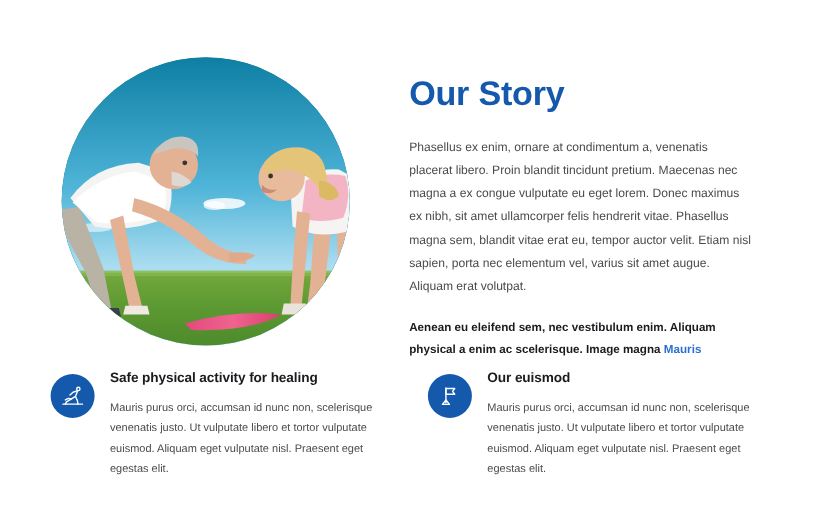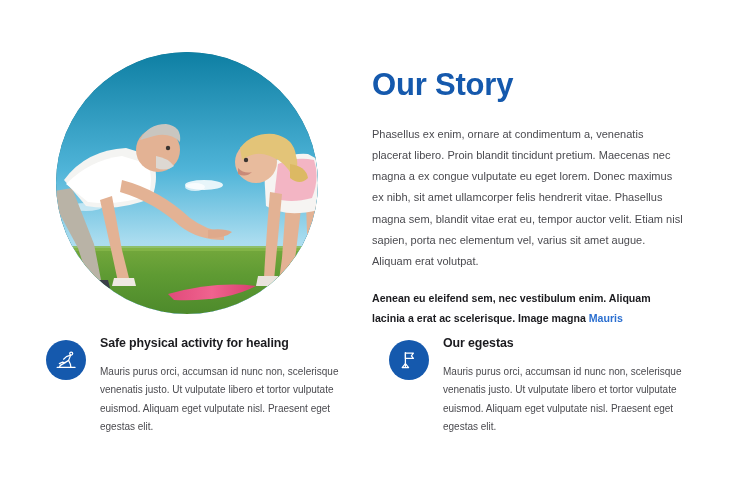--- a/index.html
+++ b/index.html
@@ -203,21 +203,21 @@
           <path d="M182 116 Q188 122 196 120 Q190 126 182 122 Z" fill="#c98a78"></path>
         </g>
       </g>
     </svg>
   </div>
 
   <div class="story">
     <h1 class="story-title">Our Story</h1>
     <p class="story-body">Phasellus ex enim, ornare at condimentum a, venenatis placerat libero. Proin blandit tincidunt pretium. Maecenas nec magna a ex congue vulputate eu eget lorem. Donec maximus ex nibh, sit amet ullamcorper felis hendrerit vitae. Phasellus magna sem, blandit vitae erat eu, tempor auctor velit. Etiam nisl sapien, porta nec elementum vel, varius sit amet augue. Aliquam erat volutpat.</p>
     <p class="story-bold">
-      <span>Aenean eu eleifend sem, nec vestibulum enim. Aliquam lacinia a erat ac scelerisque.</span>
+      <span>Aenean eu eleifend sem, nec vestibulum enim. Aliquam physical a enim ac scelerisque.</span>
       <span>Image magna</span>
       <a class="story-link" href="#">Mauris</a>
     </p>
   </div>
 
   <div class="features">
 
     <div class="feature feature-left">
       <div class="feature-icon">
         <svg width="24" height="24" viewBox="0 0 24 24" fill="none" stroke="#ffffff" stroke-width="1.25" stroke-linecap="round" stroke-linejoin="round">
@@ -239,19 +239,19 @@
 
     <div class="feature feature-right">
       <div class="feature-icon">
         <svg width="24" height="24" viewBox="0 0 24 24" fill="none" stroke="#ffffff" stroke-width="1.25" stroke-linecap="round" stroke-linejoin="round">
           <path d="M8.4 4.6 L8.4 18.4"></path>
           <path d="M8.4 5.2 L16.4 5.2 L14.4 7.8 L16.4 10.4 L8.4 10.4 Z"></path>
           <path d="M5.2 19.6 L11.6 19.6 L8.4 15.6 Z"></path>
         </svg>
       </div>
       <div class="feature-text">
-        <h2 class="feature-title">Our egestas</h2>
+        <h2 class="feature-title">Our euismod</h2>
         <p class="feature-body">Mauris purus orci, accumsan id nunc non, scelerisque venenatis justo. Ut vulputate libero et tortor vulputate euismod. Aliquam eget vulputate nisl. Praesent eget egestas elit.</p>
       </div>
     </div>
 
   </div>
 </div>
 
 </body></html>

